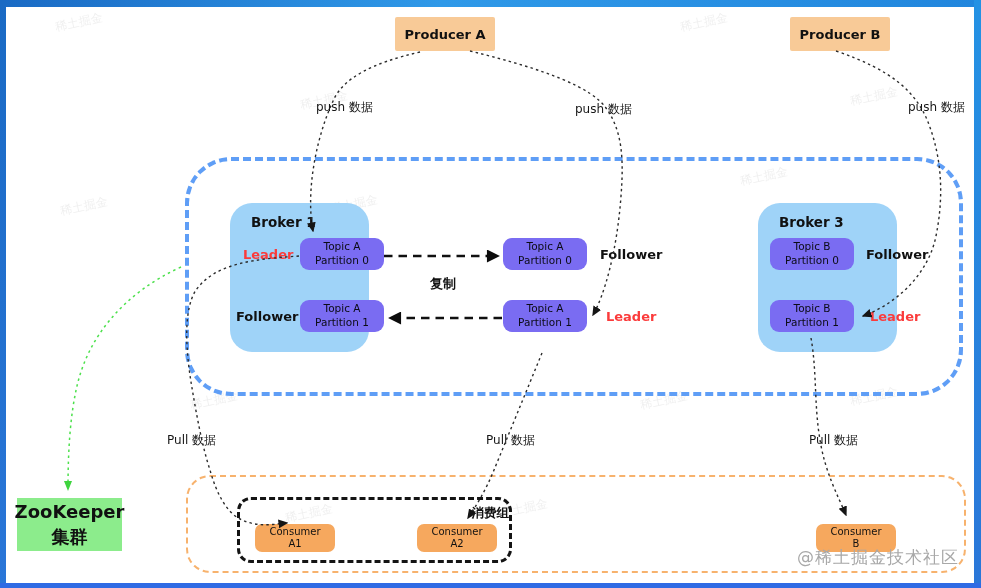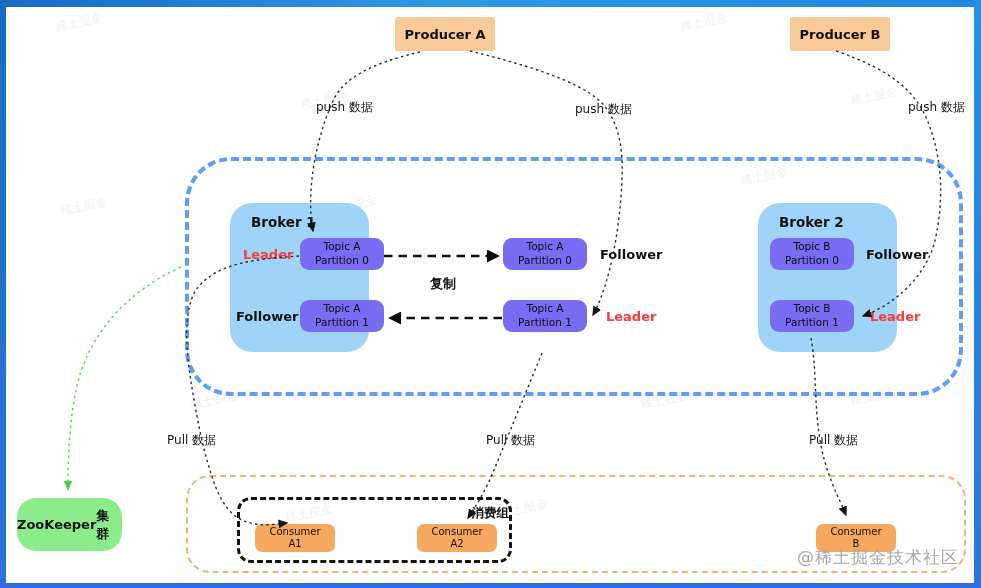--- a/index.html
+++ b/index.html
@@ -20,21 +20,21 @@
   .partition{width:84px;height:32px;background:#7a6cf2;border-radius:9px;display:flex;flex-direction:column;align-items:center;justify-content:center;font-size:10.5px;line-height:1.3;color:#0b0b14;}
   .role{font-weight:bold;font-size:13px;white-space:nowrap;}
   .role.red{color:#fb3b3b;}
   .lbl{font-size:12px;white-space:nowrap;color:#161616;}
   .replicate{font-weight:bold;font-size:13px;}
   
   .orange-zone{left:186px;top:475px;width:780px;height:98px;border:2px dashed #f7b26d;border-radius:24px;box-sizing:border-box;}
   .cgroup{left:237px;top:497px;width:275px;height:66px;border:3px dashed #141414;border-radius:14px;box-sizing:border-box;}
   .cgroup-title{position:absolute;top:5px;left:0;right:0;text-align:right;font-weight:bold;font-size:12.5px;}
   .consumer{width:80px;height:28px;background:#f6a85e;border-radius:7px;display:flex;flex-direction:column;align-items:center;justify-content:center;font-size:10px;line-height:1.25;}
-  .zk{left:17px;top:498px;width:105px;height:53px;background:#8cec8c;display:flex;flex-direction:row;align-items:center;justify-content:center;font-weight:bold;font-size:13px;line-height:1.35;border-radius:19px;}
+  .zk{left:17px;top:498px;width:105px;height:53px;background:#8cec8c;display:flex;flex-direction:column;align-items:center;justify-content:center;font-weight:bold;font-size:18px;line-height:1.35;}
   .badge{left:797px;top:546px;font-size:17px;color:#a8a8a8;letter-spacing:1px;}
   .tile{position:absolute;font-size:12px;color:#8a8a8a;opacity:.13;transform:rotate(-12deg);white-space:nowrap;}
   svg.overlay{position:absolute;left:0;top:0;pointer-events:none;}
 </style>
 </head>
 <body>
 
 <div class="page">
 
   <span class="tile" style="left:55px;top:14px">稀土掘金</span>
@@ -49,21 +49,21 @@
   <span class="tile" style="left:850px;top:388px">稀土掘金</span>
   <span class="tile" style="left:285px;top:505px">稀土掘金</span>
   <span class="tile" style="left:500px;top:500px">稀土掘金</span>
 
   <div class="abs cluster"></div>
 
   <div class="abs broker" style="left:230px;top:203px">
     <div class="broker-title">Broker 1</div>
   </div>
   <div class="abs broker" style="left:758px;top:203px">
-    <div class="broker-title">Broker 2</div>
+    <div class="broker-title">Broker 3</div>
   </div>
 
   <div class="abs partition" style="left:300px;top:238px">
     <span>Topic A</span>
     <span>Partition 0</span>
   </div>
   <div class="abs partition" style="left:300px;top:300px">
     <span>Topic A</span>
     <span>Partition 1</span>
   </div>

